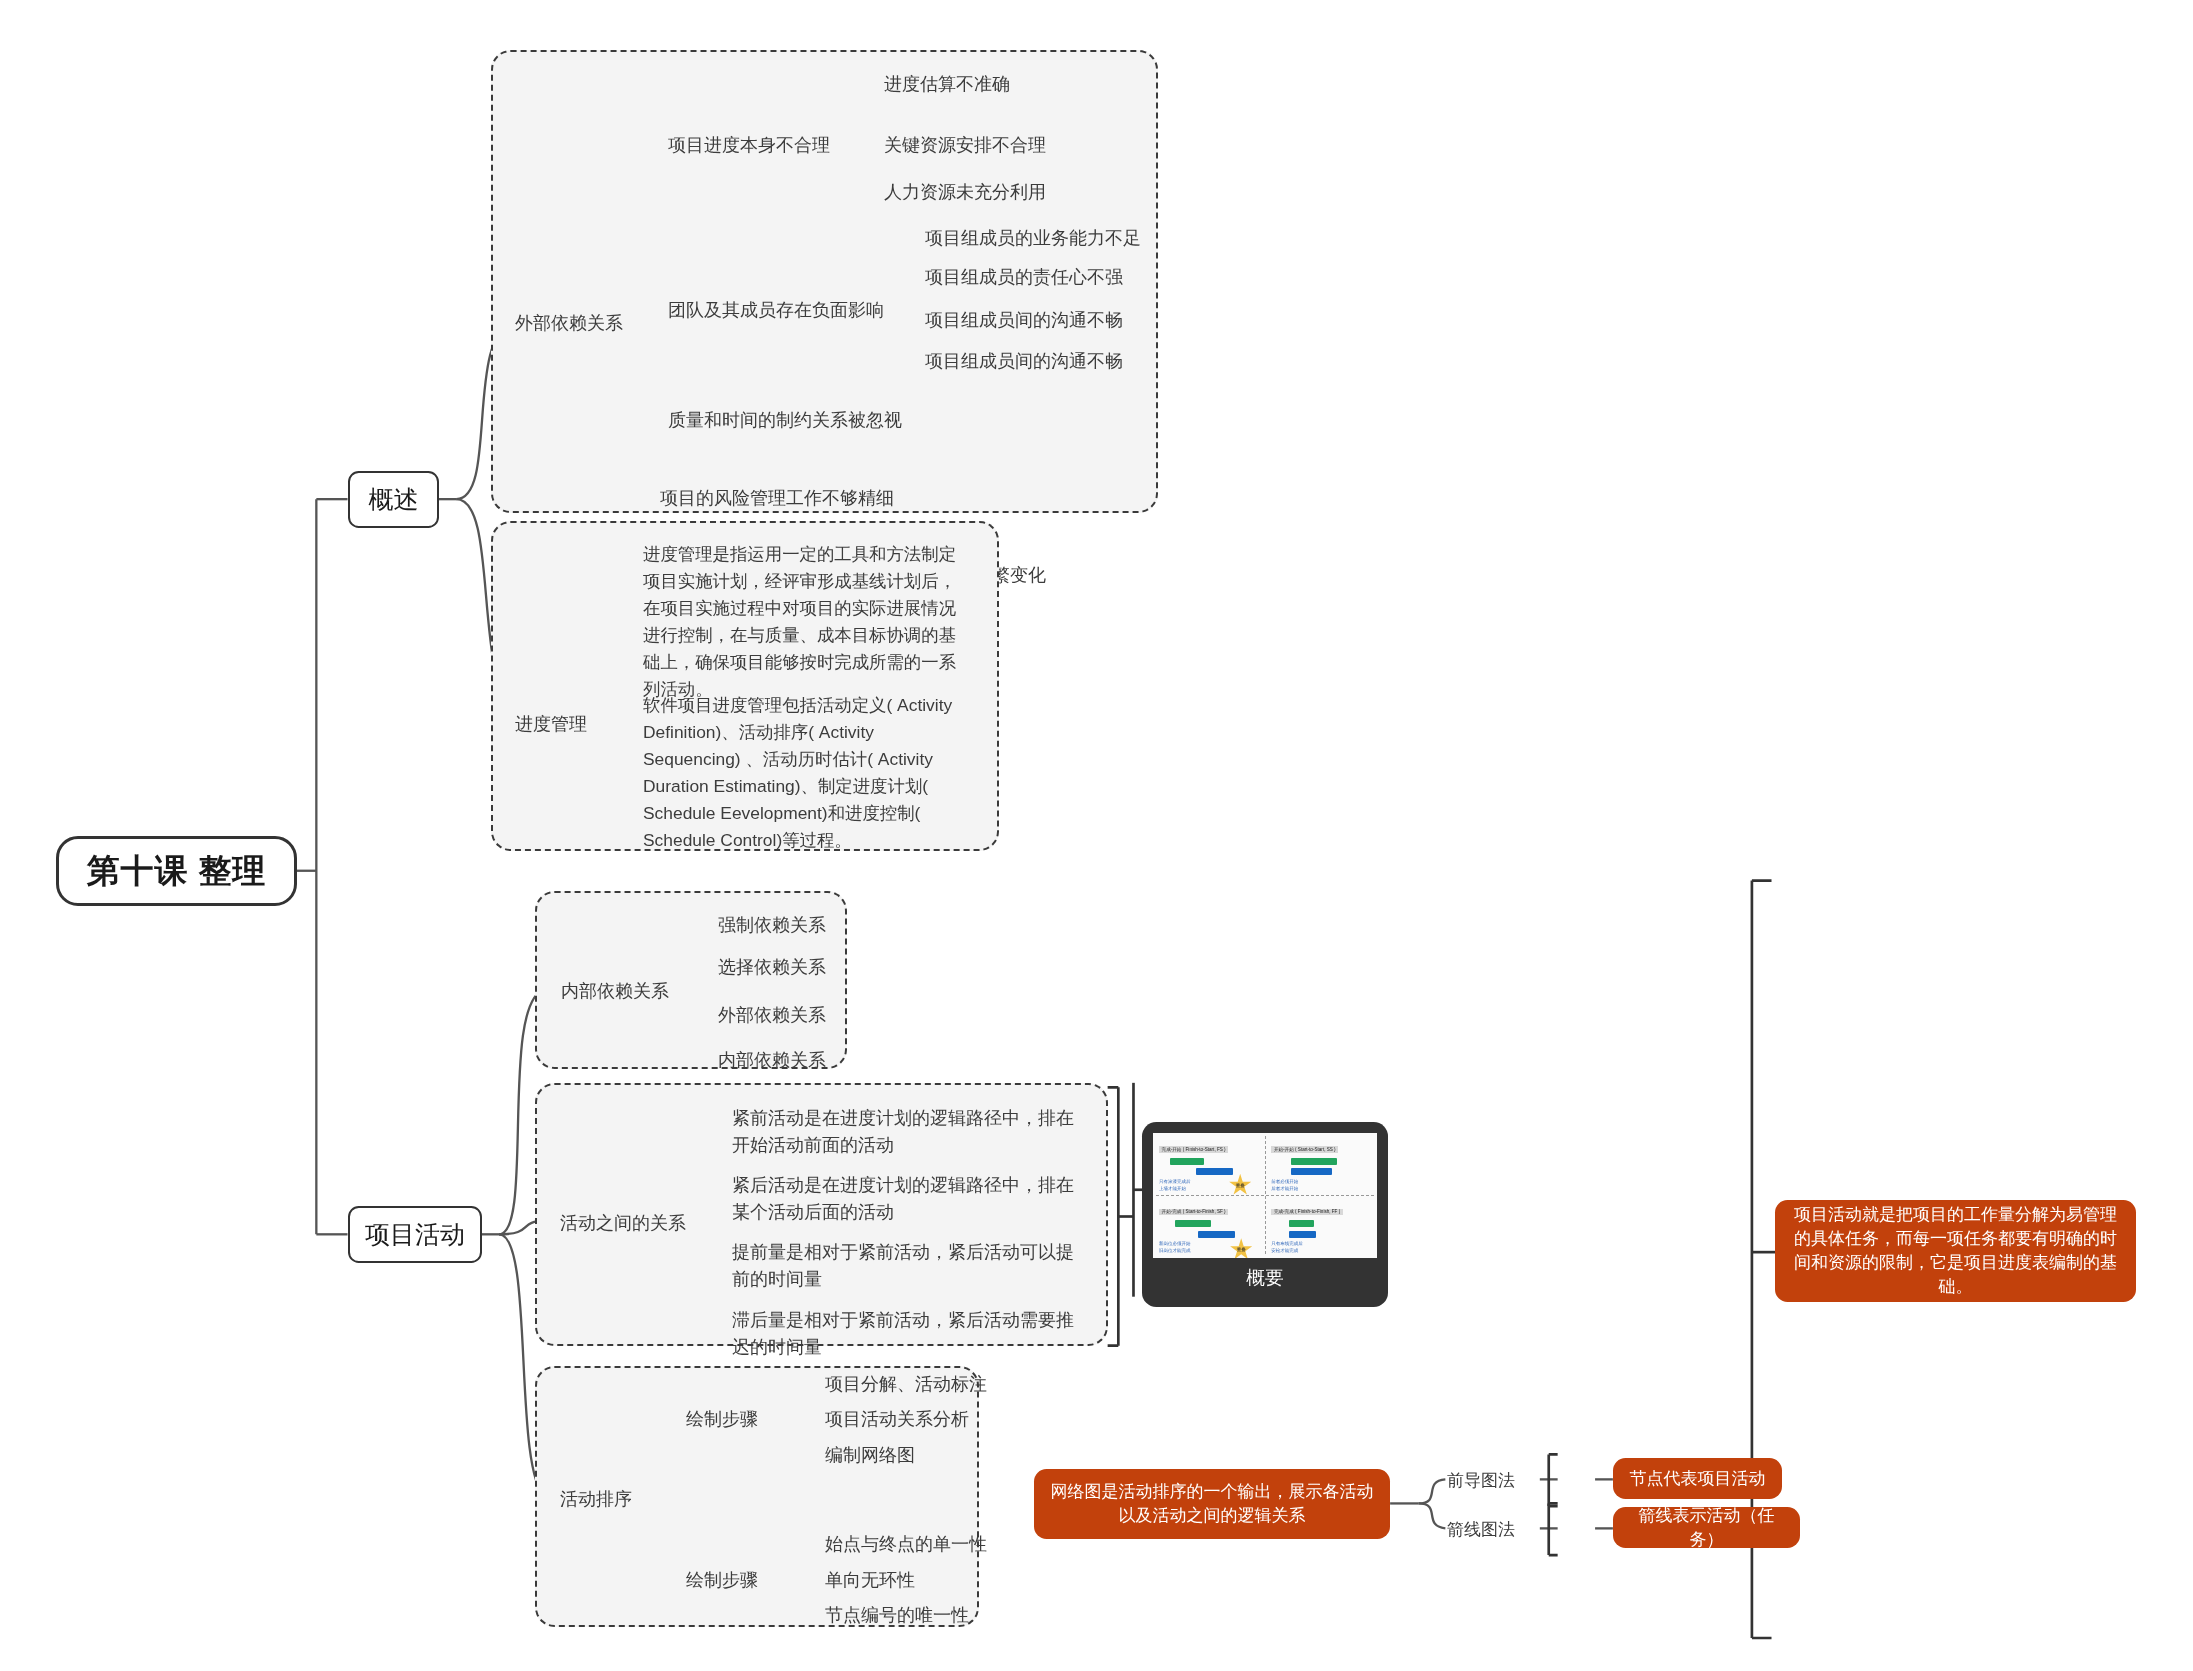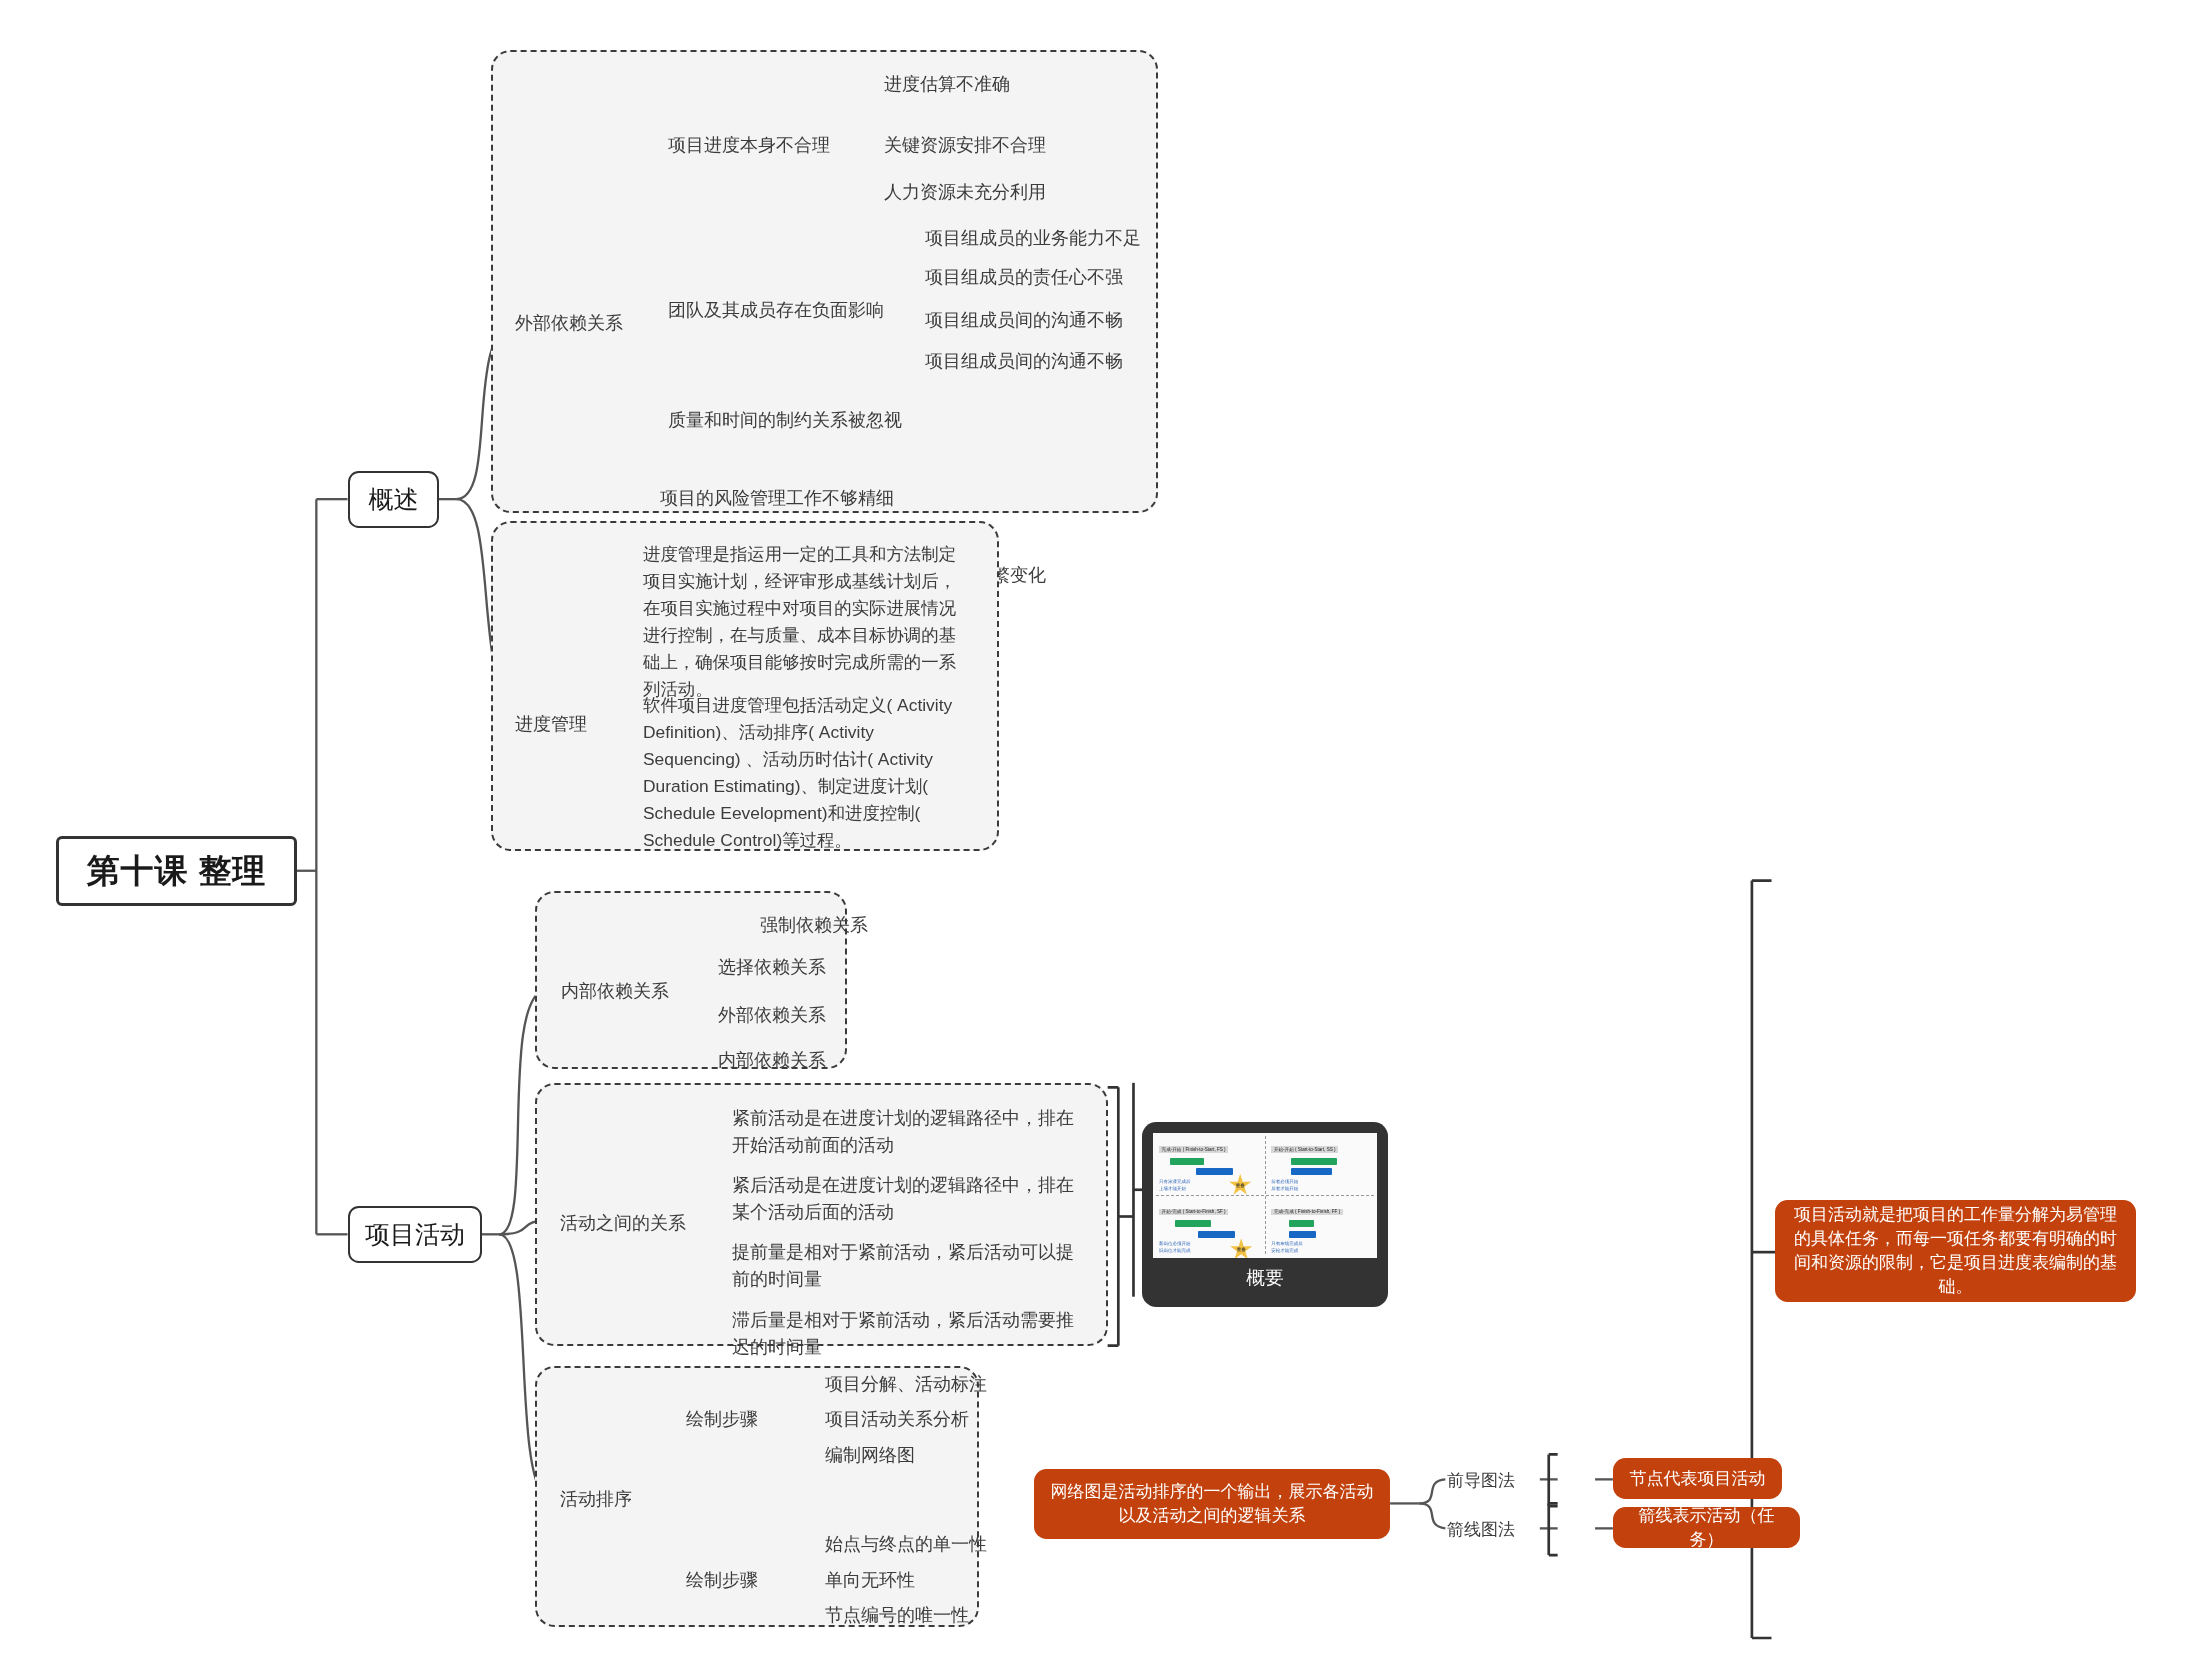--- a/index.html
+++ b/index.html
@@ -4,21 +4,21 @@
 <style>
   html,body{margin:0;padding:0;background:#ffffff;}
   body{font-family:"Liberation Sans","DejaVu Sans",sans-serif;}
   #stage{position:relative;width:2193px;height:1672px;background:#fff;overflow:hidden;}
   svg.links{position:absolute;left:0;top:0;width:2193px;height:1672px;pointer-events:none;}
 
   .node{position:absolute;box-sizing:border-box;}
 
   
   .boxnode{
-    border:3.6px solid #333333;border-radius:6px;background:#ffffff;
+    border:3.6px solid #333333;border-radius:22px;background:#ffffff;
     display:flex;align-items:center;justify-content:center;
     color:#1a1a1a;text-align:center;
   }
   .root{font-size:33px;font-weight:600;letter-spacing:0.9px;}
   .lvl1{font-size:25px;font-weight:500;border-width:2.7px;border-radius:10.7px;}
 
   
   .group{
     position:absolute;border:2.7px dashed #3a3a3a;border-radius:19.6px;
     background:#f4f4f4;box-sizing:border-box;
@@ -193,21 +193,21 @@
 
   <div class="txt" style="left:515px;top:711px;">进度管理</div>
 
   <div class="txt wrap" style="left:643px;top:541px;width:316px;font-size:17.4px;line-height:1.55;">进度管理是指运用一定的工具和方法制定项目实施计划，经评审形成基线计划后，在项目实施过程中对项目的实际进展情况进行控制，在与质量、成本目标协调的基础上，确保项目能够按时完成所需的一系列活动。</div>
 
   <div class="txt wrap" style="left:643px;top:692px;width:316px;font-size:17.4px;line-height:1.55;">软件项目进度管理包括活动定义( Activity Definition)、活动排序( Activity Sequencing) 、活动历时估计( Activity Duration Estimating)、制定进度计划( Schedule Eevelopment)和进度控制( Schedule Control)等过程。</div>
 
   <div class="group" style="left:535px;top:891px;width:312px;height:178px;"></div>
 
   <div class="txt mid" style="left:561px;top:978px;">内部依赖关系</div>
-  <div class="txt" style="left:718px;top:912px;margin-left:42px;">强制依赖关系</div>
+  <div class="txt" style="left:718px;top:912px;">强制依赖关系</div>
   <div class="txt" style="left:718px;top:954px;">选择依赖关系</div>
   <div class="txt" style="left:718px;top:1002px;">外部依赖关系</div>
   <div class="txt" style="left:718px;top:1047px;">内部依赖关系</div>
 
   <div class="group" style="left:535px;top:1083px;width:573px;height:263px;"></div>
 
   <div class="txt mid" style="left:560px;top:1210px;">活动之间的关系</div>
 
   <div class="txt wrap" style="left:732px;top:1105px;width:351px;line-height:1.5;">紧前活动是在进度计划的逻辑路径中，排在开始活动前面的活动</div>
   <div class="txt wrap" style="left:732px;top:1172px;width:351px;line-height:1.5;">紧后活动是在进度计划的逻辑路径中，排在某个活动后面的活动</div>

